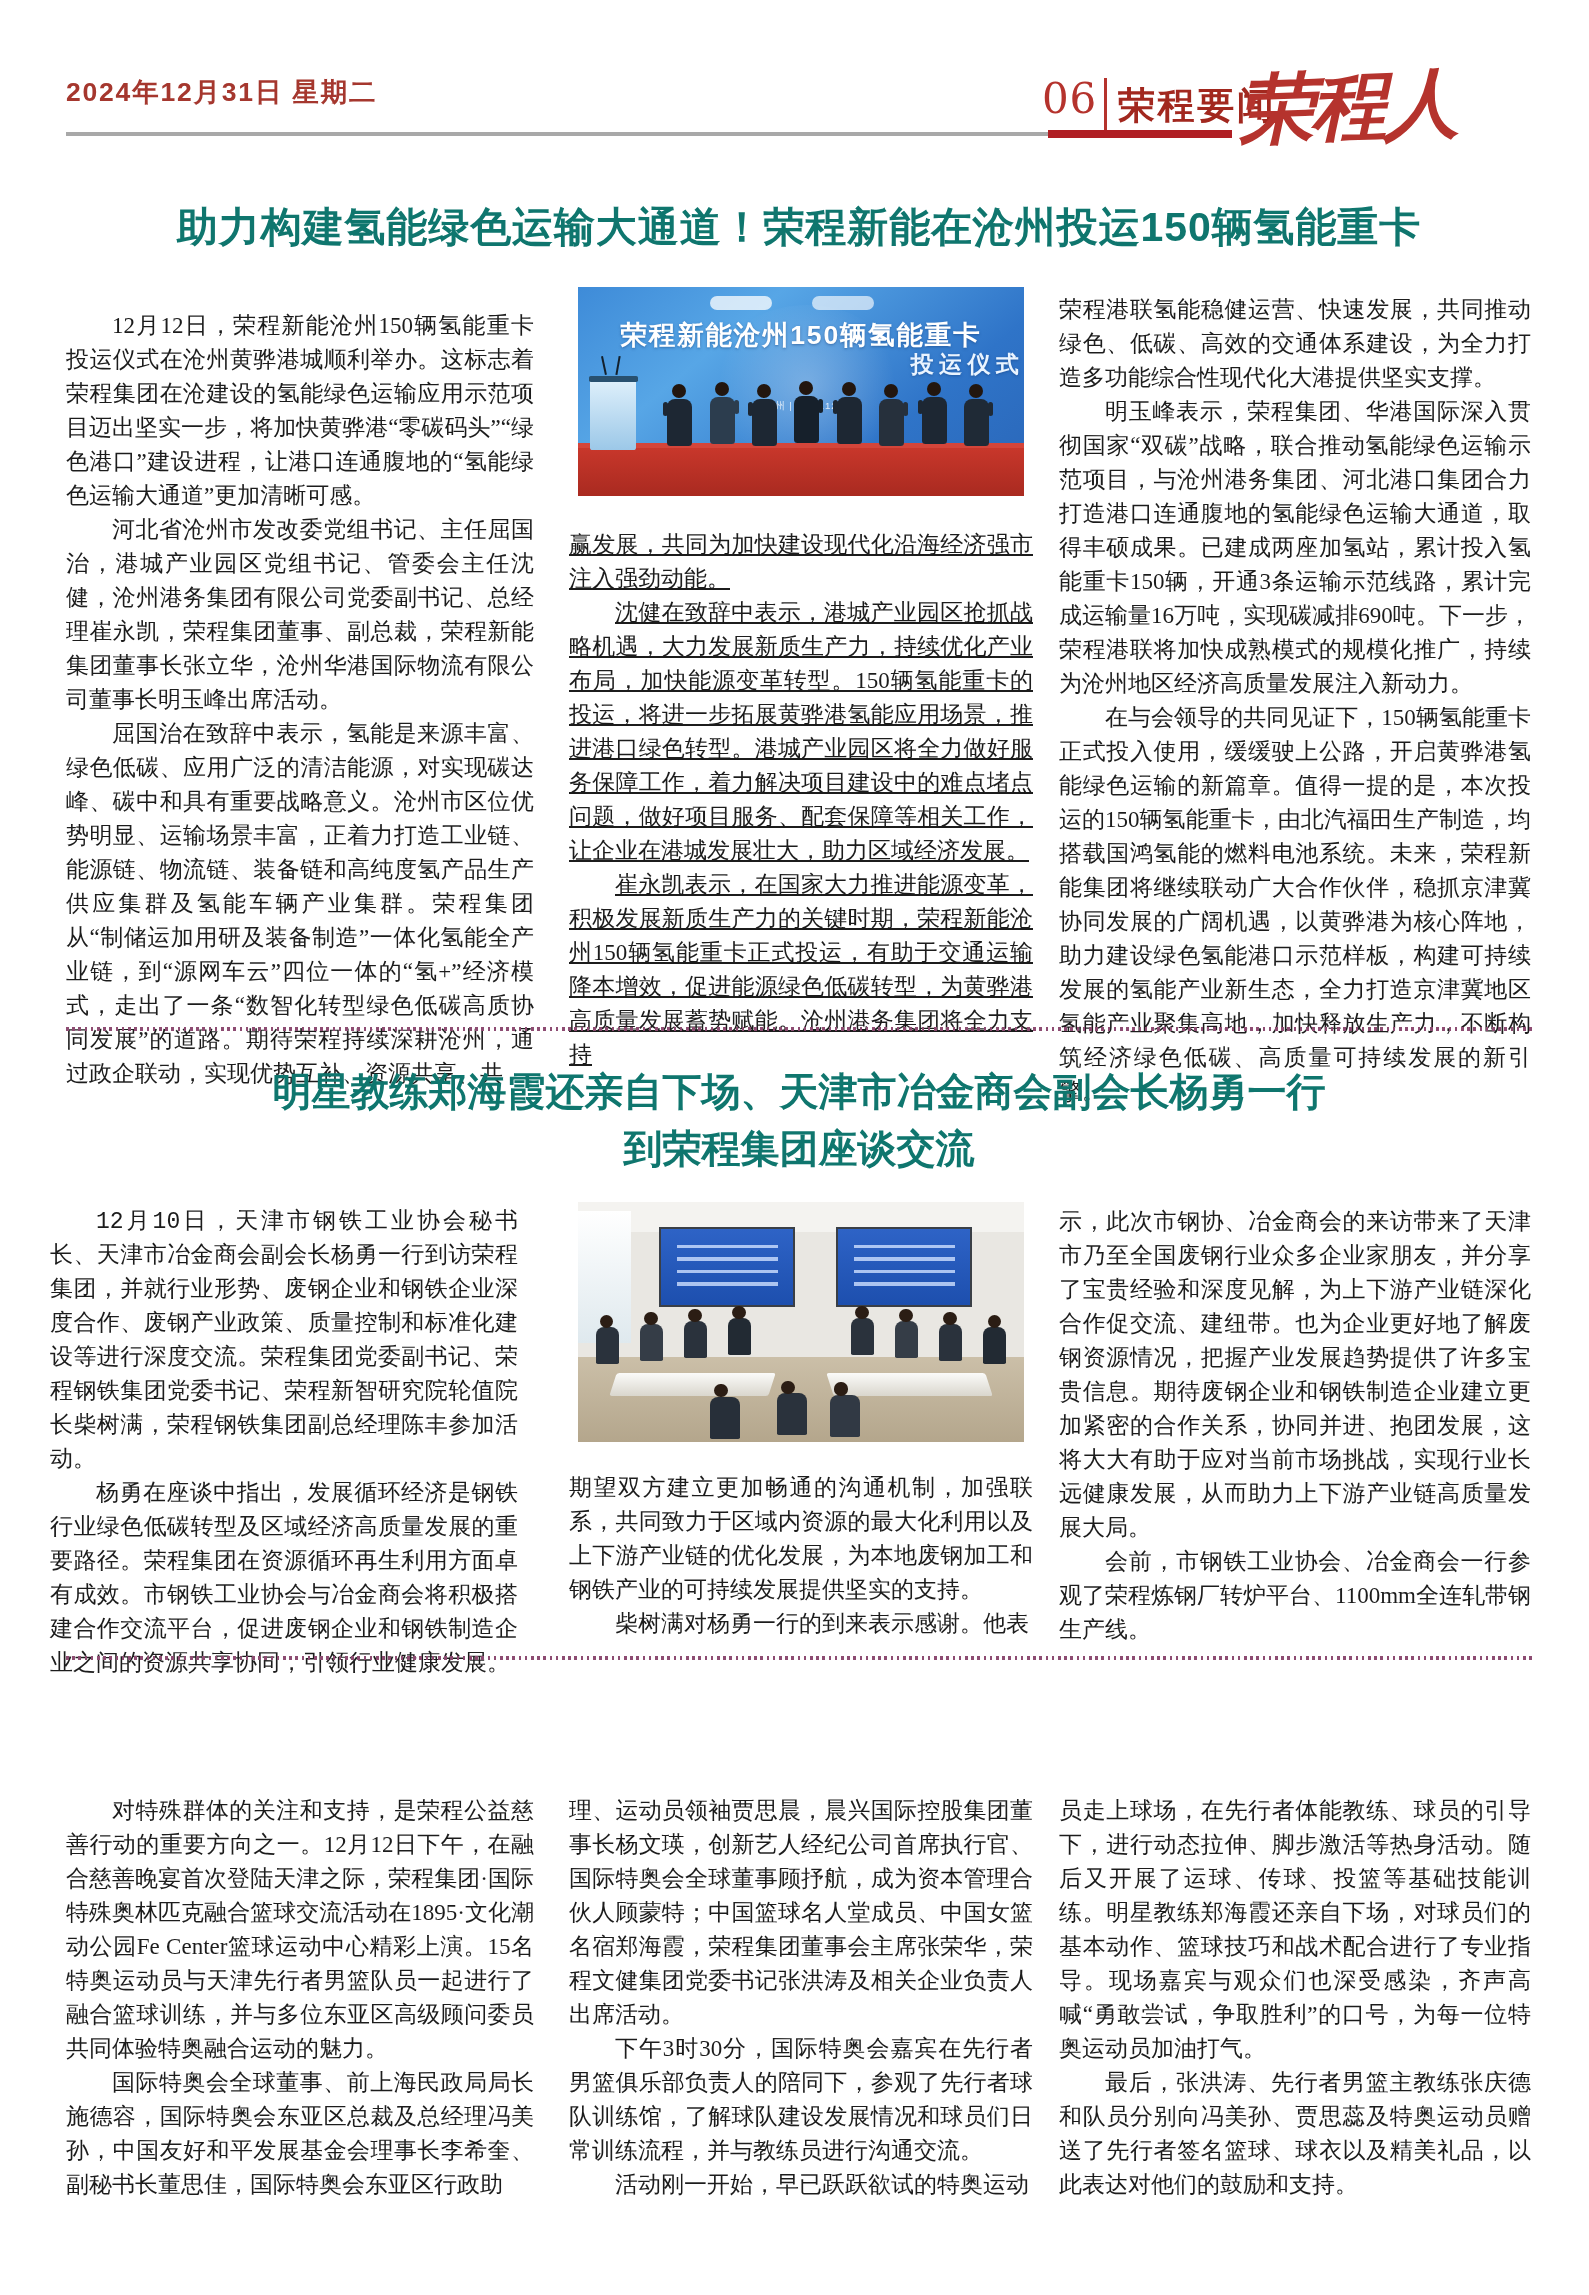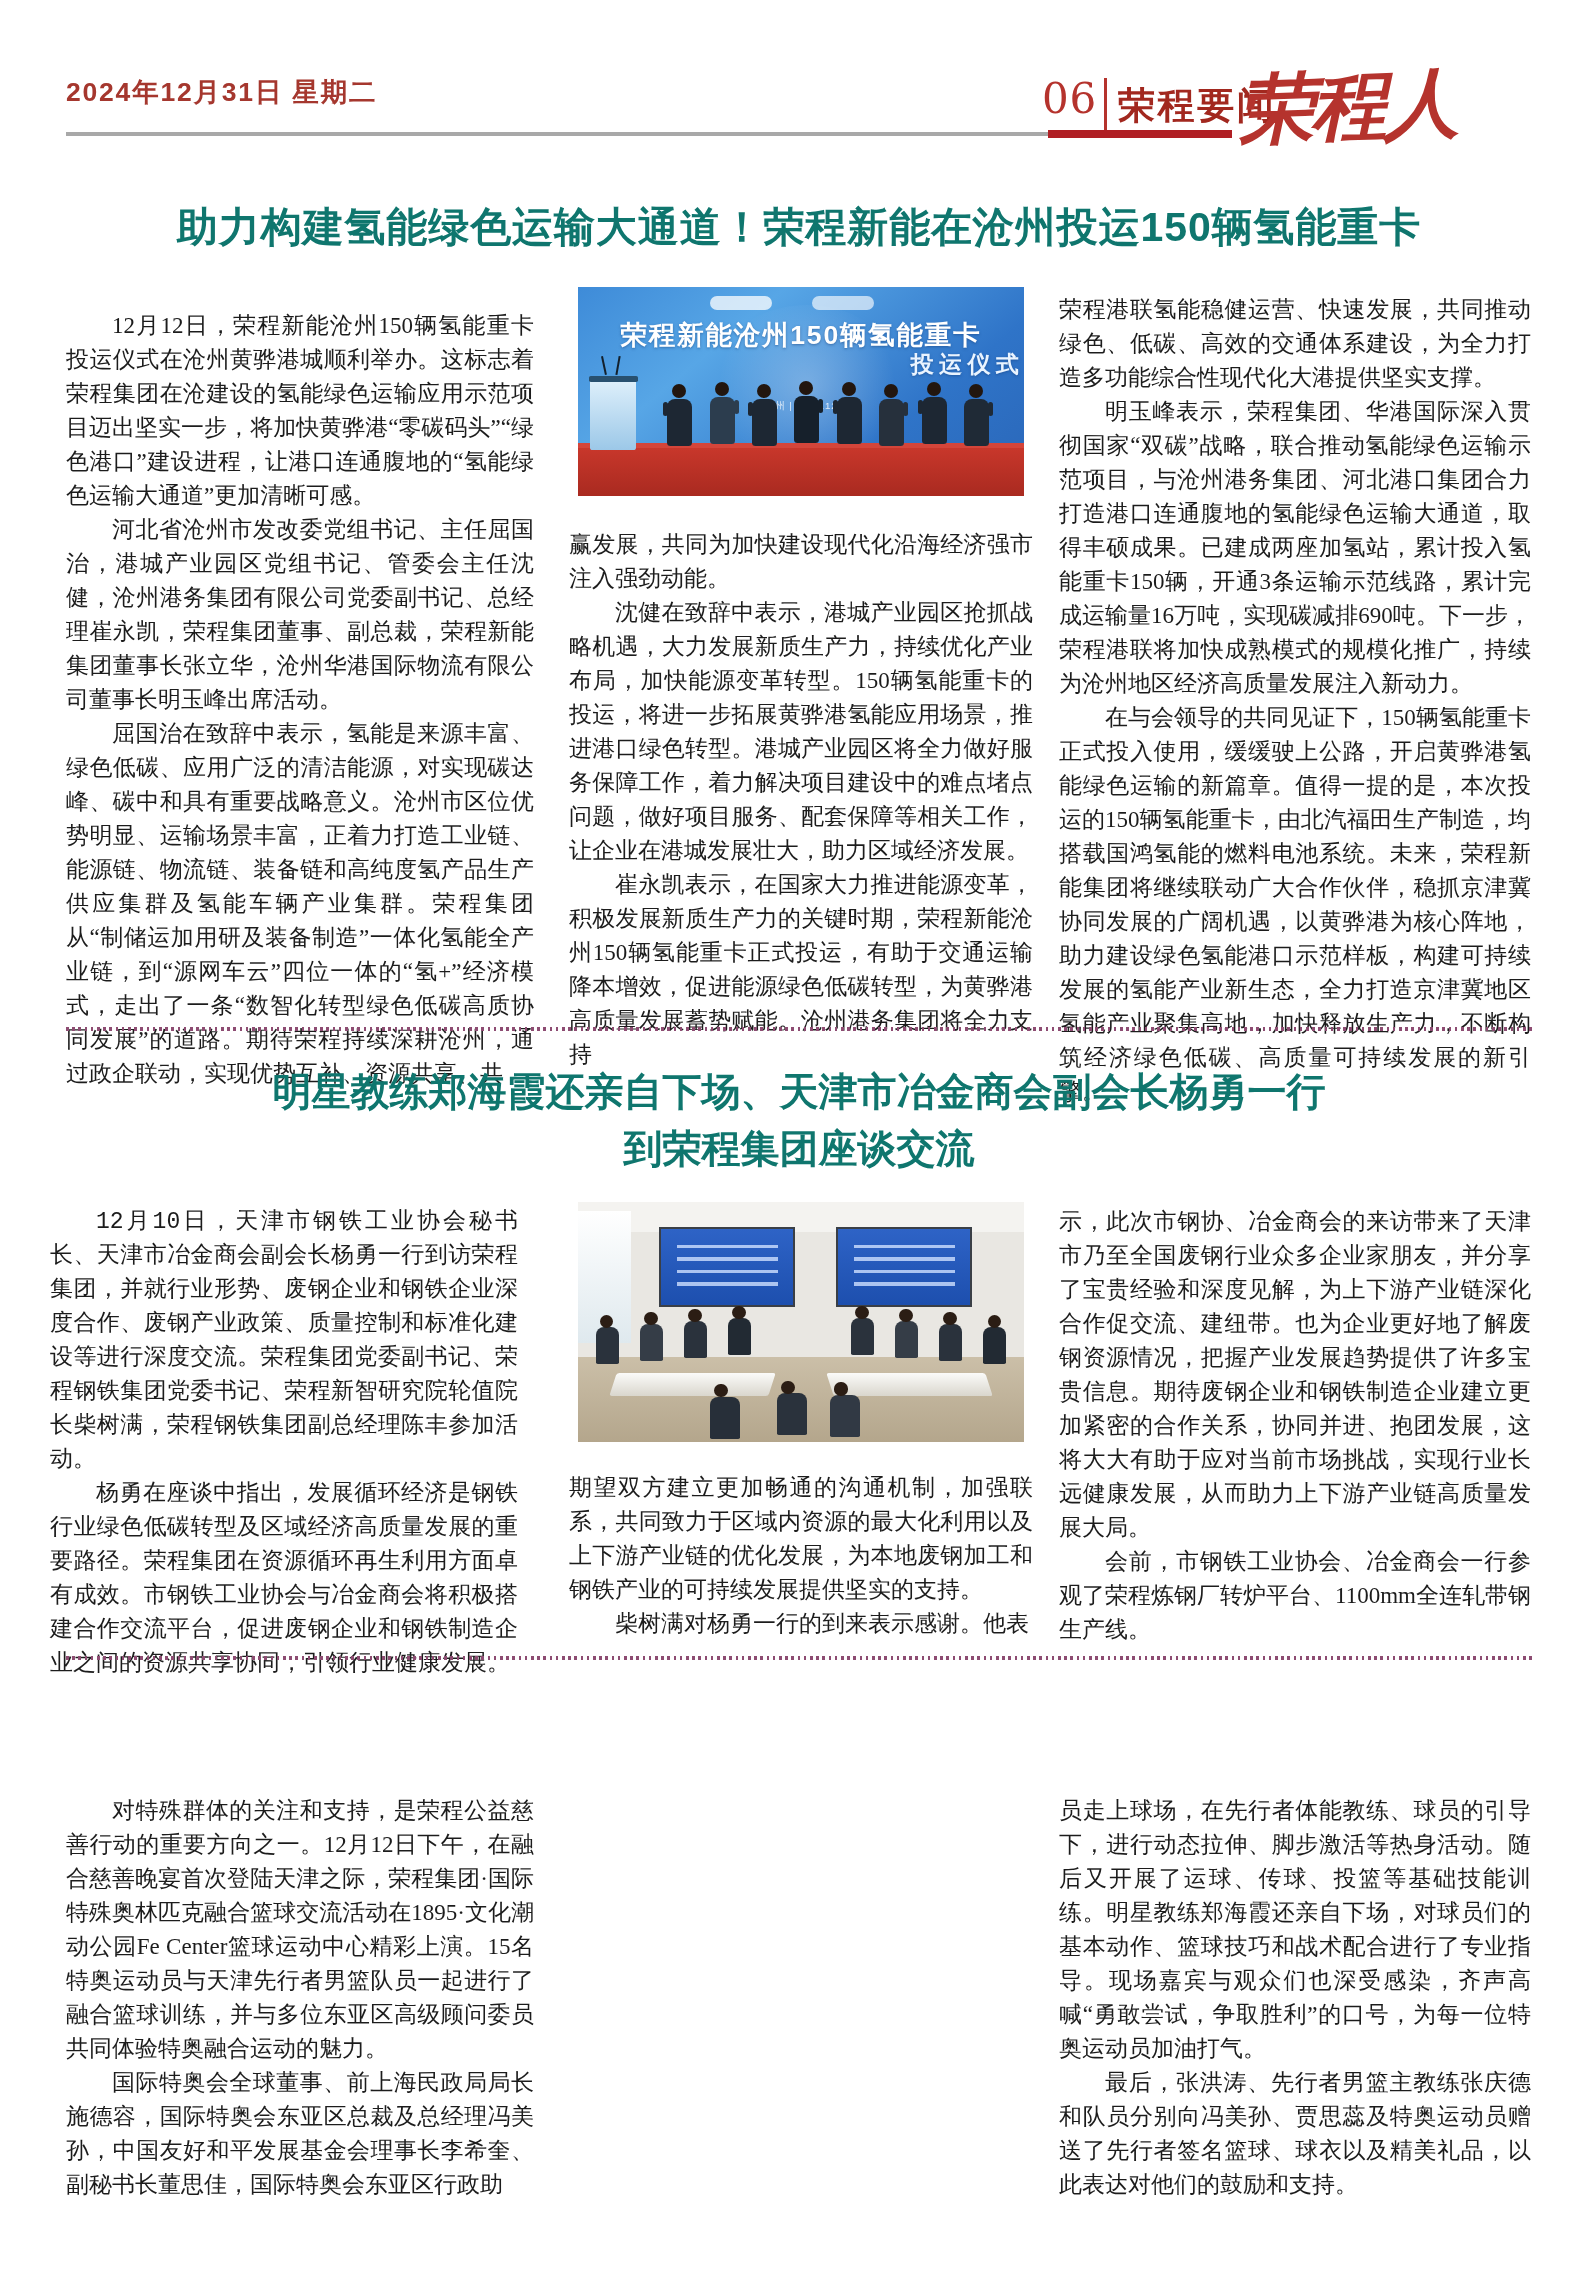--- a/index.html
+++ b/index.html
@@ -144,21 +144,21 @@
         <span class="body"></span>
         <span class="arm" style="left:-3.5px;"></span>
       </div>
     <div class="fig" style="left:385px;top:97px;">
         <span class="head"></span>
         <span class="body" style="background:#1f2a36;"></span>
         <span class="arm" style="right:-3.5px;background:#1f2a36;"></span>
       </div>
   </div>
 
-  <div class="col" style="left:569px;top:528px;width:464px;">
+  <div class="col" style="left:569px;top:528px;width:464px;text-decoration:underline;">
     <p>赢发展，共同为加快建设现代化沿海经济强市注入强劲动能。</p>
     <p class="ind">沈健在致辞中表示，港城产业园区抢抓战略机遇，大力发展新质生产力，持续优化产业布局，加快能源变革转型。150辆氢能重卡的投运，将进一步拓展黄骅港氢能应用场景，推进港口绿色转型。港城产业园区将全力做好服务保障工作，着力解决项目建设中的难点堵点问题，做好项目服务、配套保障等相关工作，让企业在港城发展壮大，助力区域经济发展。</p>
     <p class="ind">崔永凯表示，在国家大力推进能源变革，积极发展新质生产力的关键时期，荣程新能沧州150辆氢能重卡正式投运，有助于交通运输降本增效，促进能源绿色低碳转型，为黄骅港高质量发展蓄势赋能。沧州港务集团将全力支持</p>
   </div>
 
   <div class="col" style="left:1059px;top:293px;width:472px;">
     <p>荣程港联氢能稳健运营、快速发展，共同推动绿色、低碳、高效的交通体系建设，为全力打造多功能综合性现代化大港提供坚实支撑。</p>
     <p class="ind">明玉峰表示，荣程集团、华港国际深入贯彻国家“双碳”战略，联合推动氢能绿色运输示范项目，与沧州港务集团、河北港口集团合力打造港口连通腹地的氢能绿色运输大通道，取得丰硕成果。已建成两座加氢站，累计投入氢能重卡150辆，开通3条运输示范线路，累计完成运输量16万吨，实现碳减排690吨。下一步，荣程港联将加快成熟模式的规模化推广，持续为沧州地区经济高质量发展注入新动力。</p>
     <p class="ind">在与会领导的共同见证下，150辆氢能重卡正式投入使用，缓缓驶上公路，开启黄骅港氢能绿色运输的新篇章。值得一提的是，本次投运的150辆氢能重卡，由北汽福田生产制造，均搭载国鸿氢能的燃料电池系统。未来，荣程新能集团将继续联动广大合作伙伴，稳抓京津冀协同发展的广阔机遇，以黄骅港为核心阵地，助力建设绿色氢能港口示范样板，构建可持续发展的氢能产业新生态，全力打造京津冀地区氢能产业聚集高地，加快释放生产力，不断构筑经济绿色低碳、高质量可持续发展的新引擎。</p>
   </div>
@@ -211,20 +211,25 @@
   </div>
 
   <div class="abs dotted" style="left:66px;top:1656px;width:1466px;"></div>
 
 
   <div class="col" style="left:66px;top:1794px;width:468px;">
     <p class="ind">对特殊群体的关注和支持，是荣程公益慈善行动的重要方向之一。12月12日下午，在融合慈善晚宴首次登陆天津之际，荣程集团·国际特殊奥林匹克融合篮球交流活动在1895·文化潮动公园Fe Center篮球运动中心精彩上演。15名特奥运动员与天津先行者男篮队员一起进行了融合篮球训练，并与多位东亚区高级顾问委员共同体验特奥融合运动的魅力。</p>
     <p class="ind">国际特奥会全球董事、前上海民政局局长施德容，国际特奥会东亚区总裁及总经理冯美孙，中国友好和平发展基金会理事长李希奎、副秘书长董思佳，国际特奥会东亚区行政助</p>
   </div>
 
+  <div class="col" style="left:569px;top:1794px;width:464px;">
+    <p>理、运动员领袖贾思晨，晨兴国际控股集团董事长杨文瑛，创新艺人经纪公司首席执行官、国际特奥会全球董事顾抒航，成为资本管理合伙人顾蒙特；中国篮球名人堂成员、中国女篮名宿郑海霞，荣程集团董事会主席张荣华，荣程文健集团党委书记张洪涛及相关企业负责人出席活动。</p>
+    <p class="ind">下午3时30分，国际特奥会嘉宾在先行者男篮俱乐部负责人的陪同下，参观了先行者球队训练馆，了解球队建设发展情况和球员们日常训练流程，并与教练员进行沟通交流。</p>
+    <p class="ind">活动刚一开始，早已跃跃欲试的特奥运动</p>
+  </div>
 
   <div class="col" style="left:1059px;top:1794px;width:472px;">
     <p>员走上球场，在先行者体能教练、球员的引导下，进行动态拉伸、脚步激活等热身活动。随后又开展了运球、传球、投篮等基础技能训练。明星教练郑海霞还亲自下场，对球员们的基本动作、篮球技巧和战术配合进行了专业指导。现场嘉宾与观众们也深受感染，齐声高喊“勇敢尝试，争取胜利”的口号，为每一位特奥运动员加油打气。</p>
     <p class="ind">最后，张洪涛、先行者男篮主教练张庆德和队员分别向冯美孙、贾思蕊及特奥运动员赠送了先行者签名篮球、球衣以及精美礼品，以此表达对他们的鼓励和支持。</p>
   </div>
 
 </div>
 
 
 </body></html>

